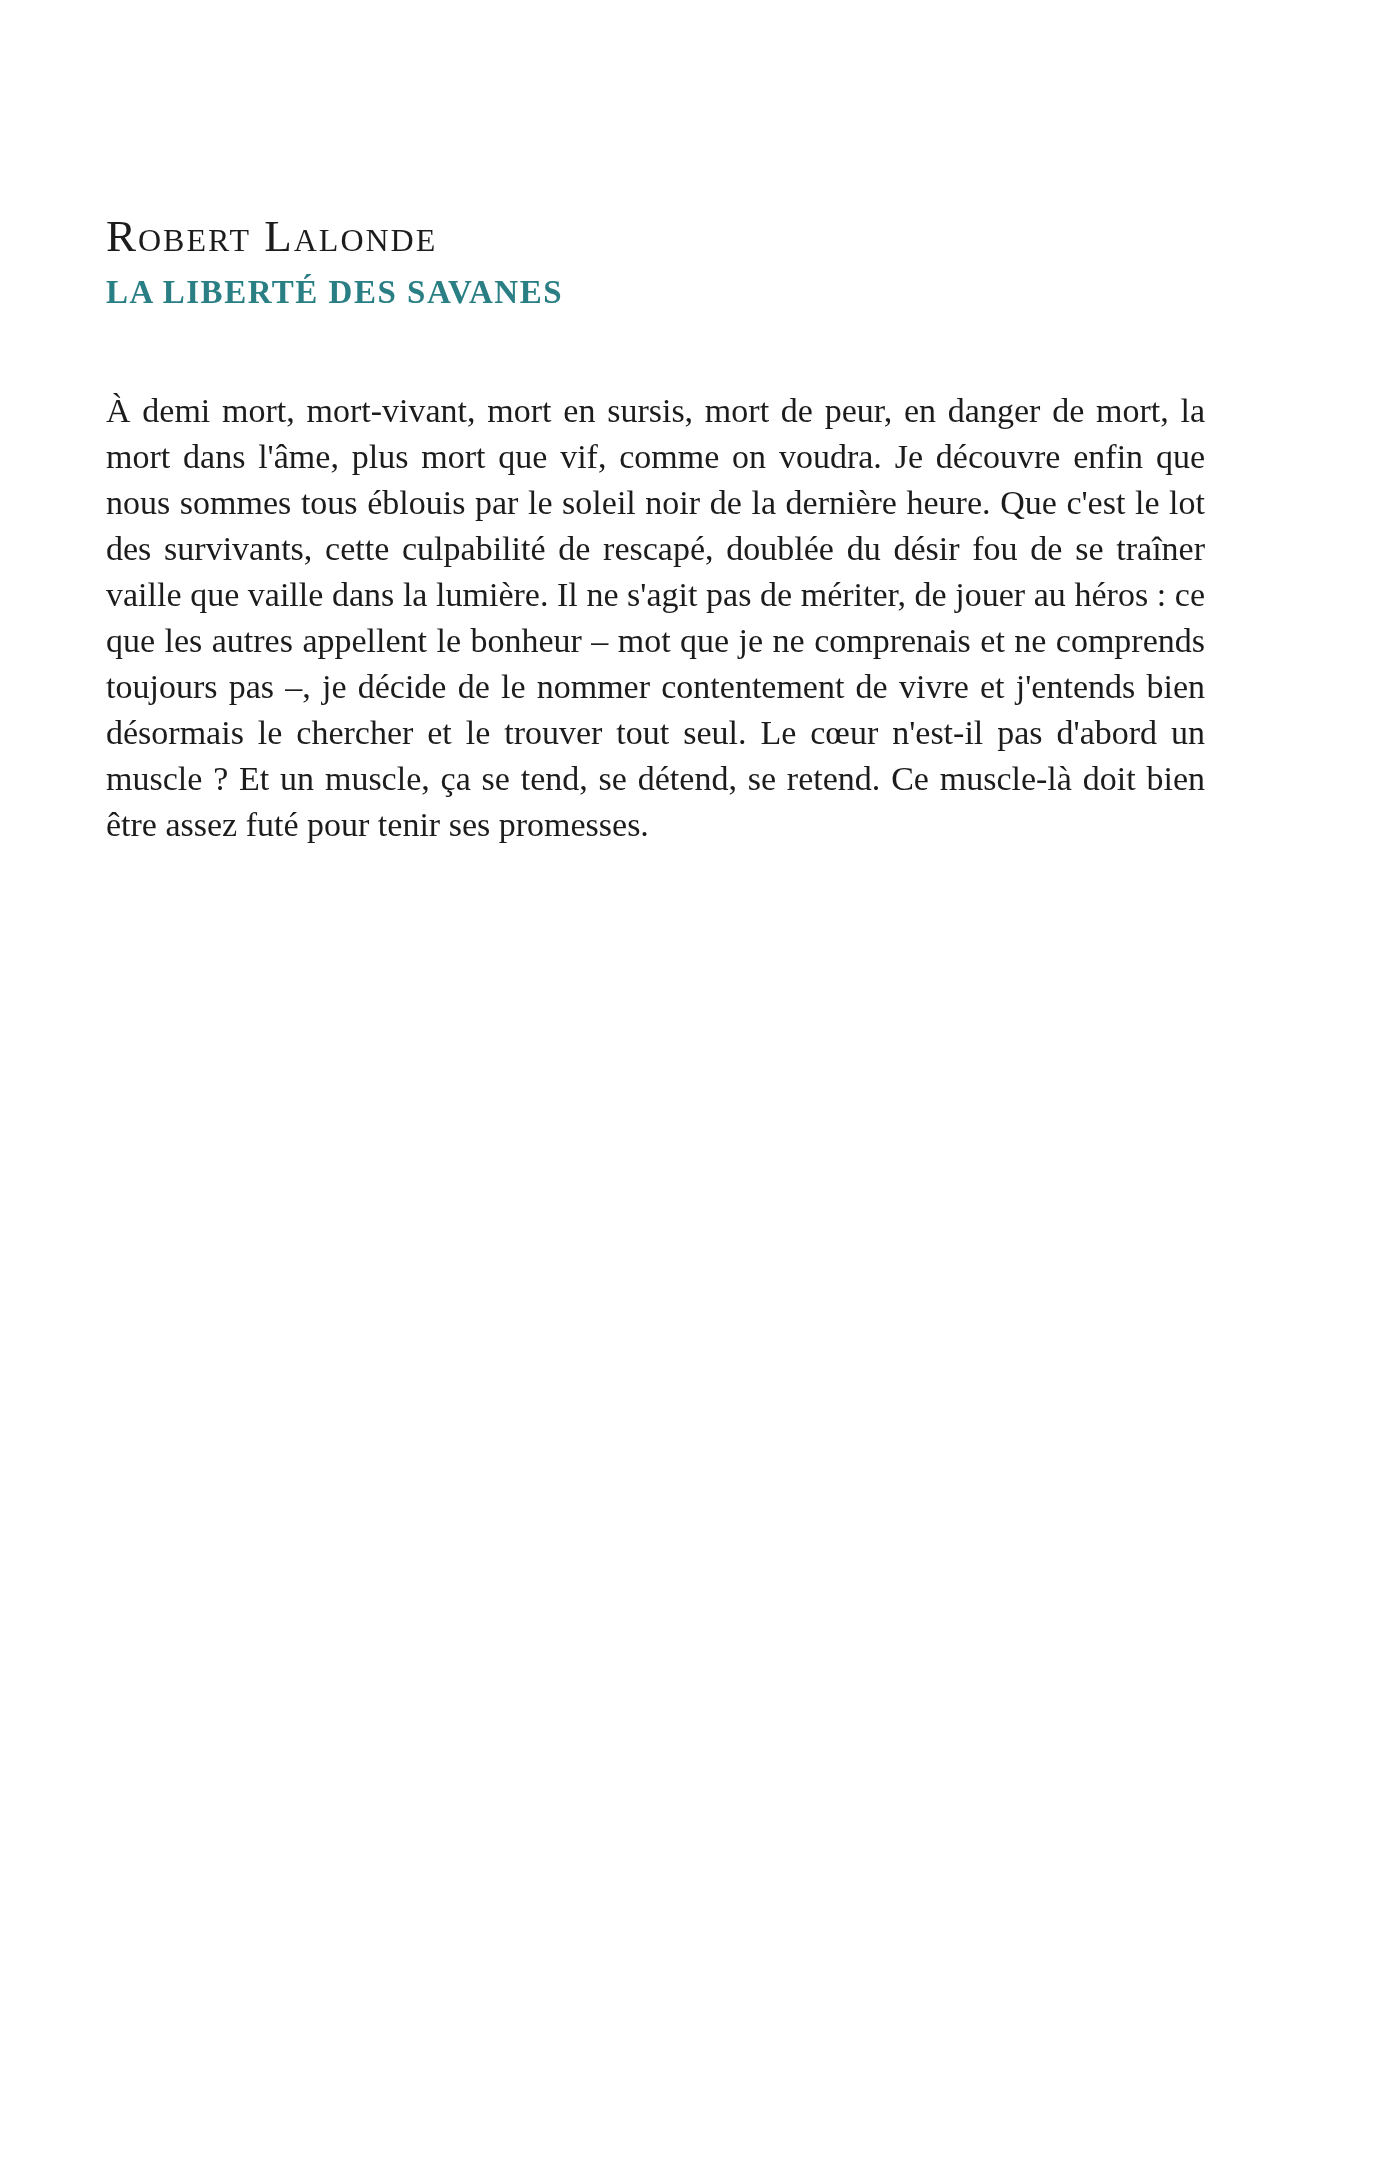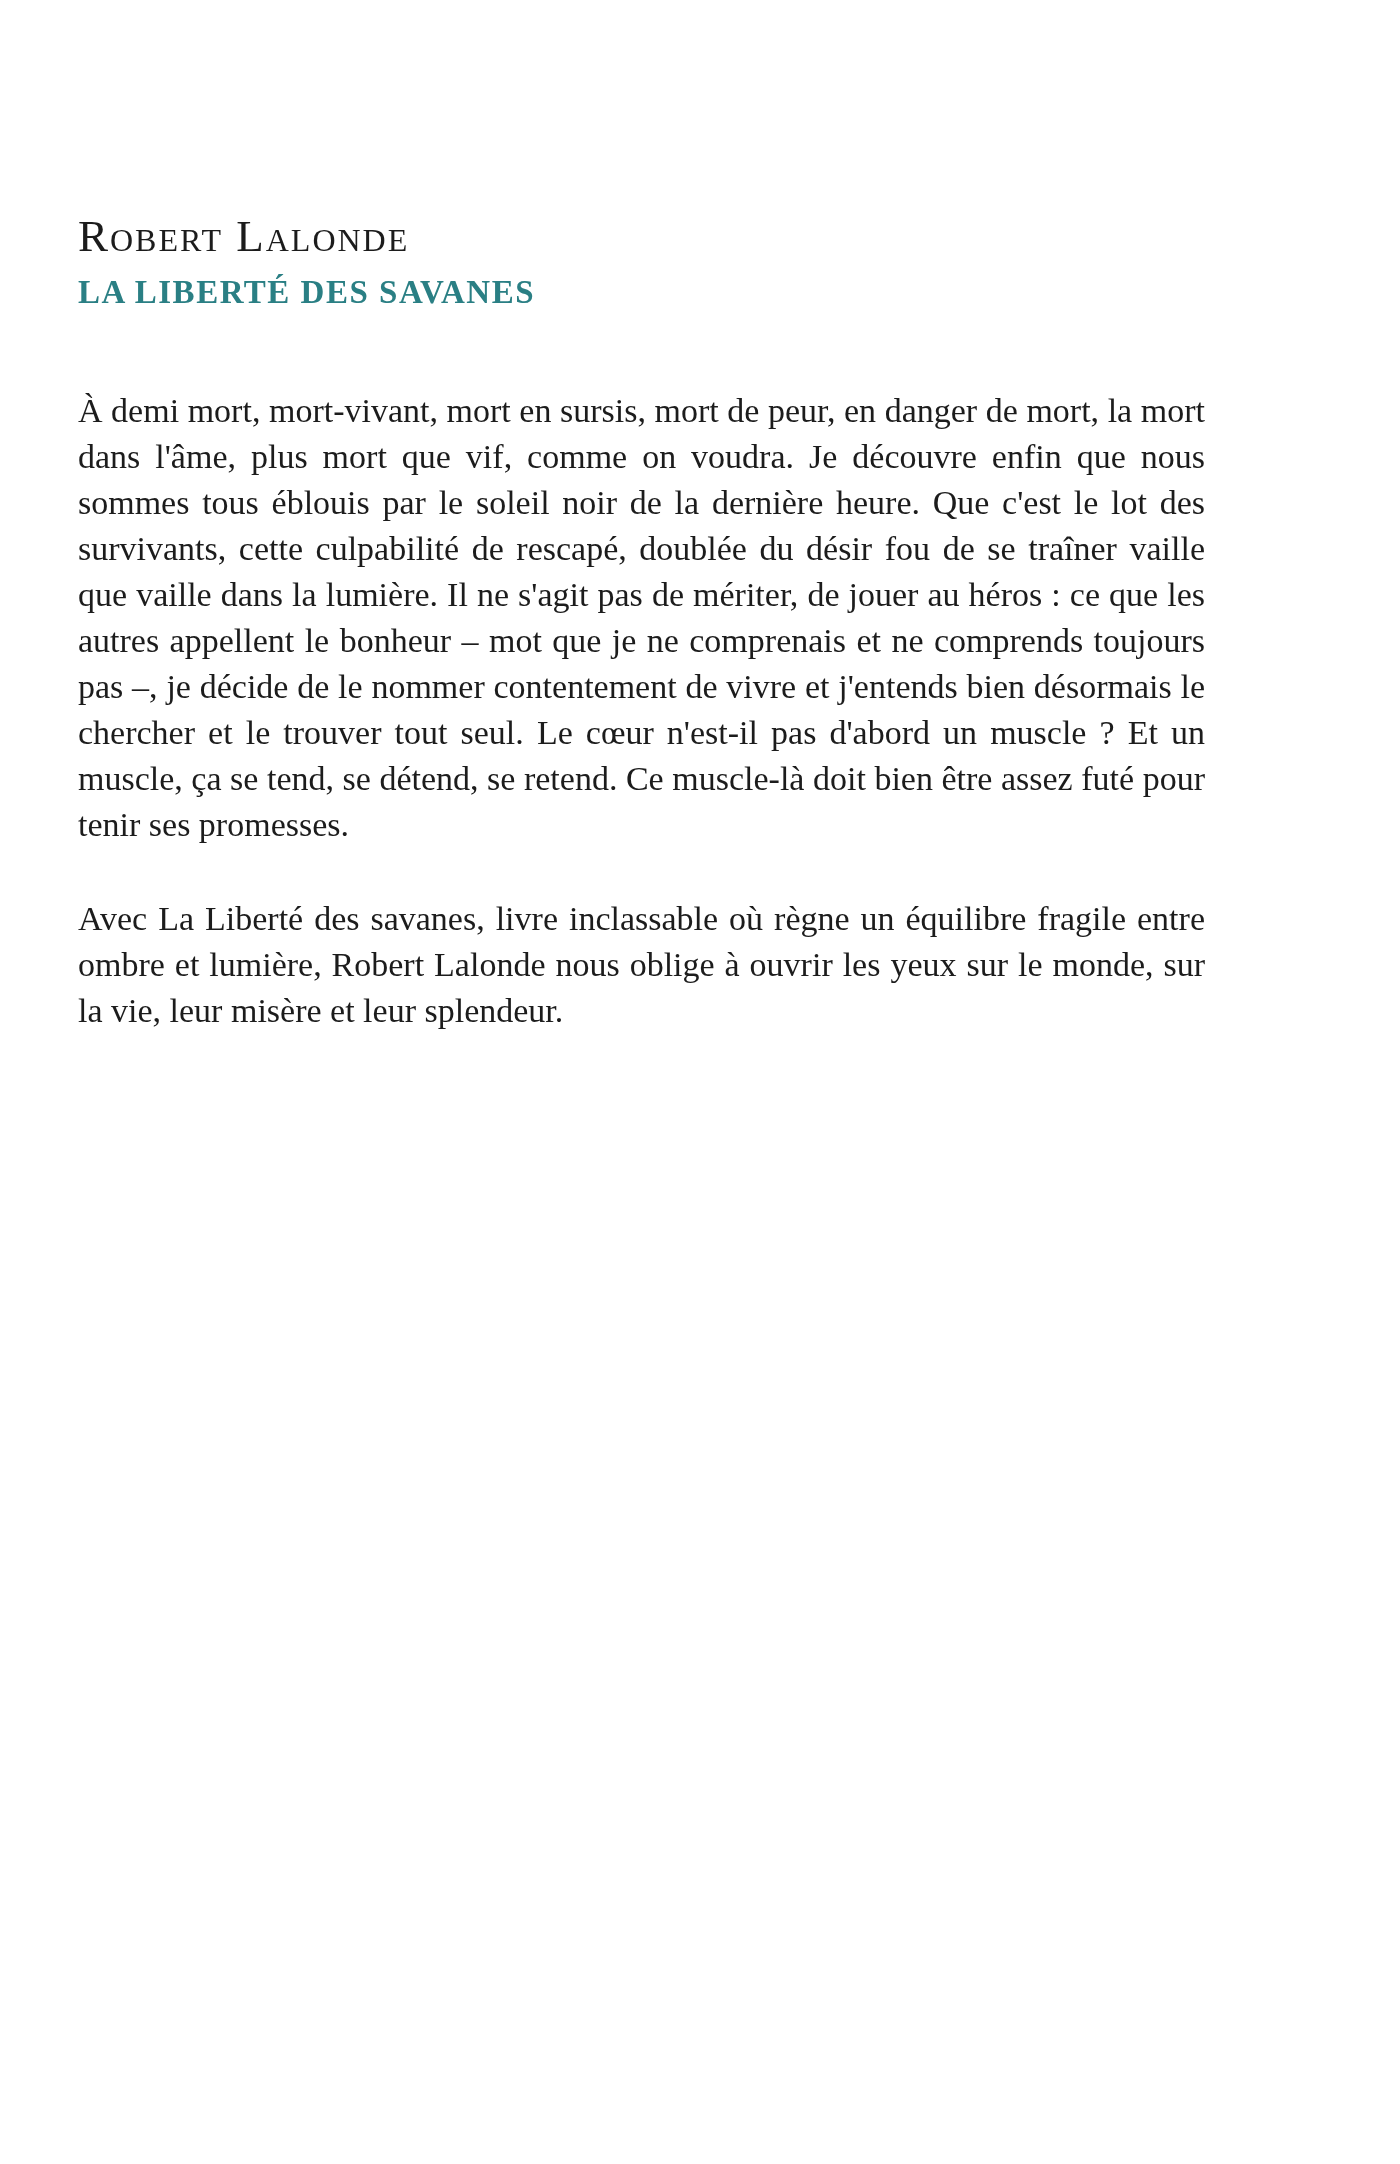--- a/index.html
+++ b/index.html
@@ -15,21 +15,21 @@
     position: relative;
     overflow: hidden;
   }
   .page {
     position: absolute;
     top: 0;
     left: 0;
     width: 1400px;
     height: 2164px;
     box-sizing: border-box;
-    padding: 212px 195px 0 78px;
+    padding: 212px 195px 0 106px;
   }
   .author {
     margin: 0;
     font-size: 45px;
     line-height: 1.1;
     font-weight: 400;
     font-variant-caps: small-caps;
     letter-spacing: 2px;
     color: #1c1c1c;
   }
@@ -62,15 +62,14 @@
 <body>
 
 <div class="page">
 
   <h1 class="author">Robert Lalonde</h1>
 
   <h2 class="book-title">LA LIBERTÉ DES SAVANES</h2>
 
   <p class="para excerpt"><span class="it">À demi mort, mort-vivant, mort en sursis, mort de peur, en danger de mort, la mort dans l'âme, plus mort que vif, comme on voudra. Je découvre enfin que nous sommes tous éblouis par le soleil noir de la dernière heure. Que c'est le lot des survivants, cette culpabilité de rescapé, doublée du désir fou de se traîner vaille que vaille dans la lumière. Il ne s'agit pas de mériter, de jouer au héros : ce que les autres appellent le </span><span class="ro">bonheur</span><span class="it"> – mot que je ne comprenais et ne comprends toujours pas –, je décide de le nommer </span><span class="ro">contentement de vivre</span><span class="it"> et j'entends bien désormais le chercher et le trouver tout seul. Le cœur n'est-il pas d'abord un muscle ? Et un muscle, ça se tend, se détend, se retend. Ce muscle-là doit bien être assez futé pour tenir ses promesses.</span></p>
 
-  <p class="para blurb"><span class="ro">Avec </span><span class="it">La Liberté des savanes,</span><span class="ro"> livre inclassable où règne un équilibre fragile entre ombre et lumière, Robert Lalonde nous oblige à ouvrir les yeux sur le monde, sur la vie, leur misère et leur splendeur.</span></p>
 
 </div>
 
 </body></html>

